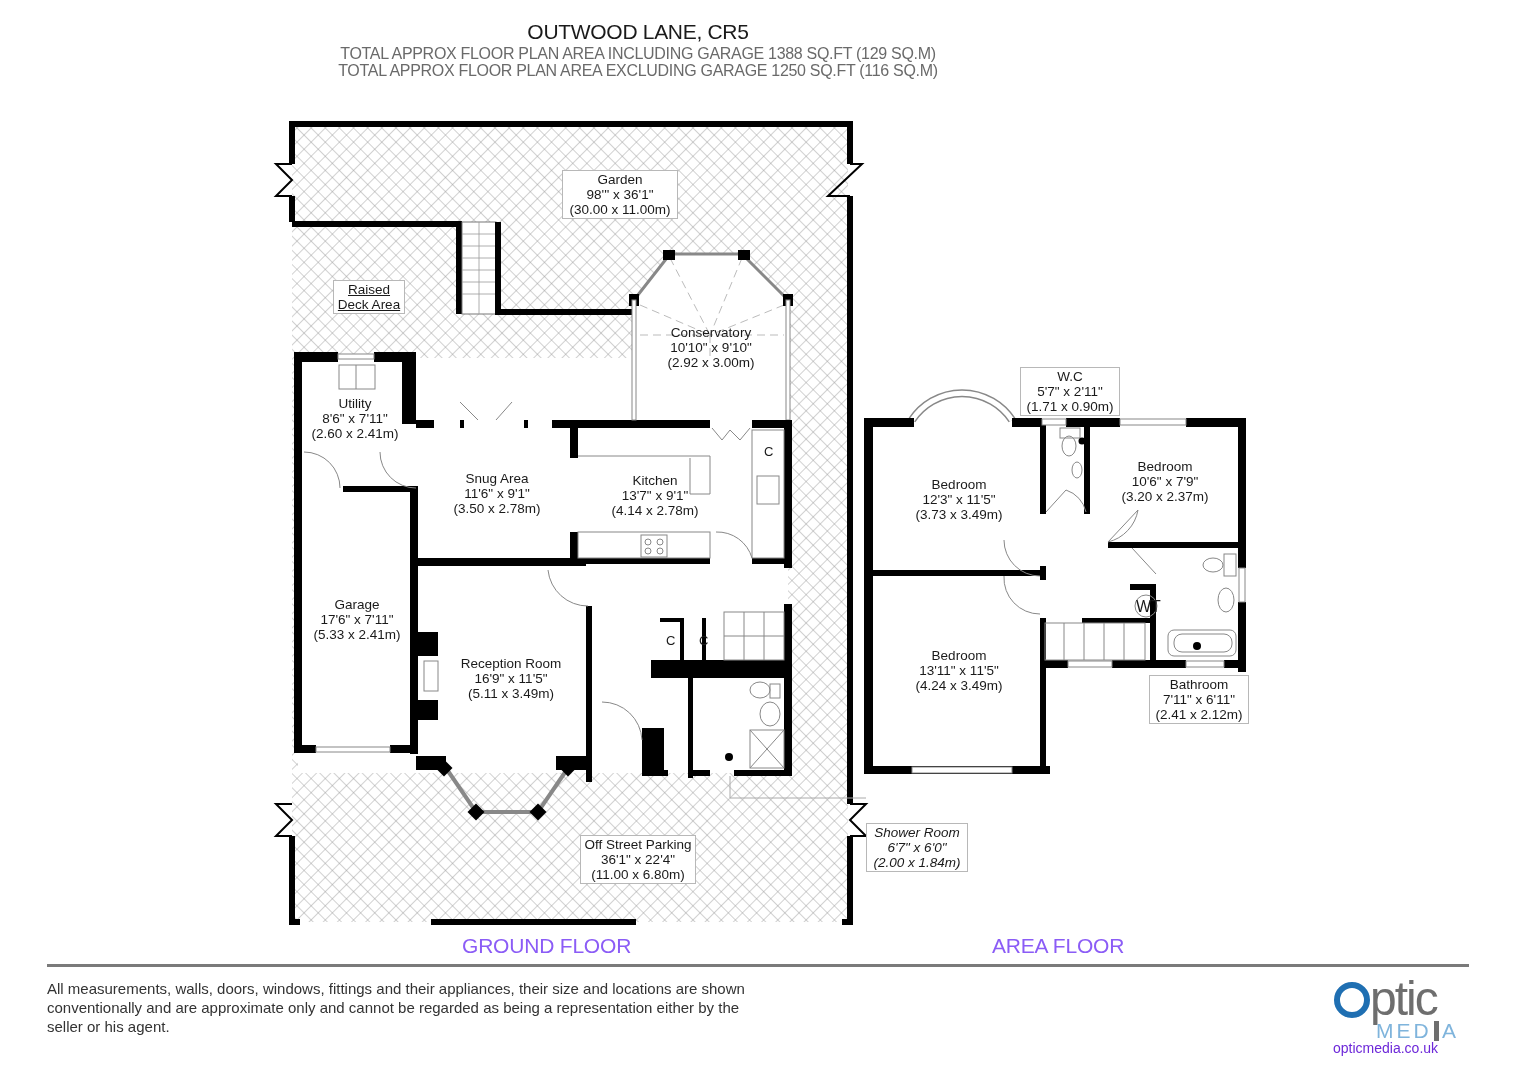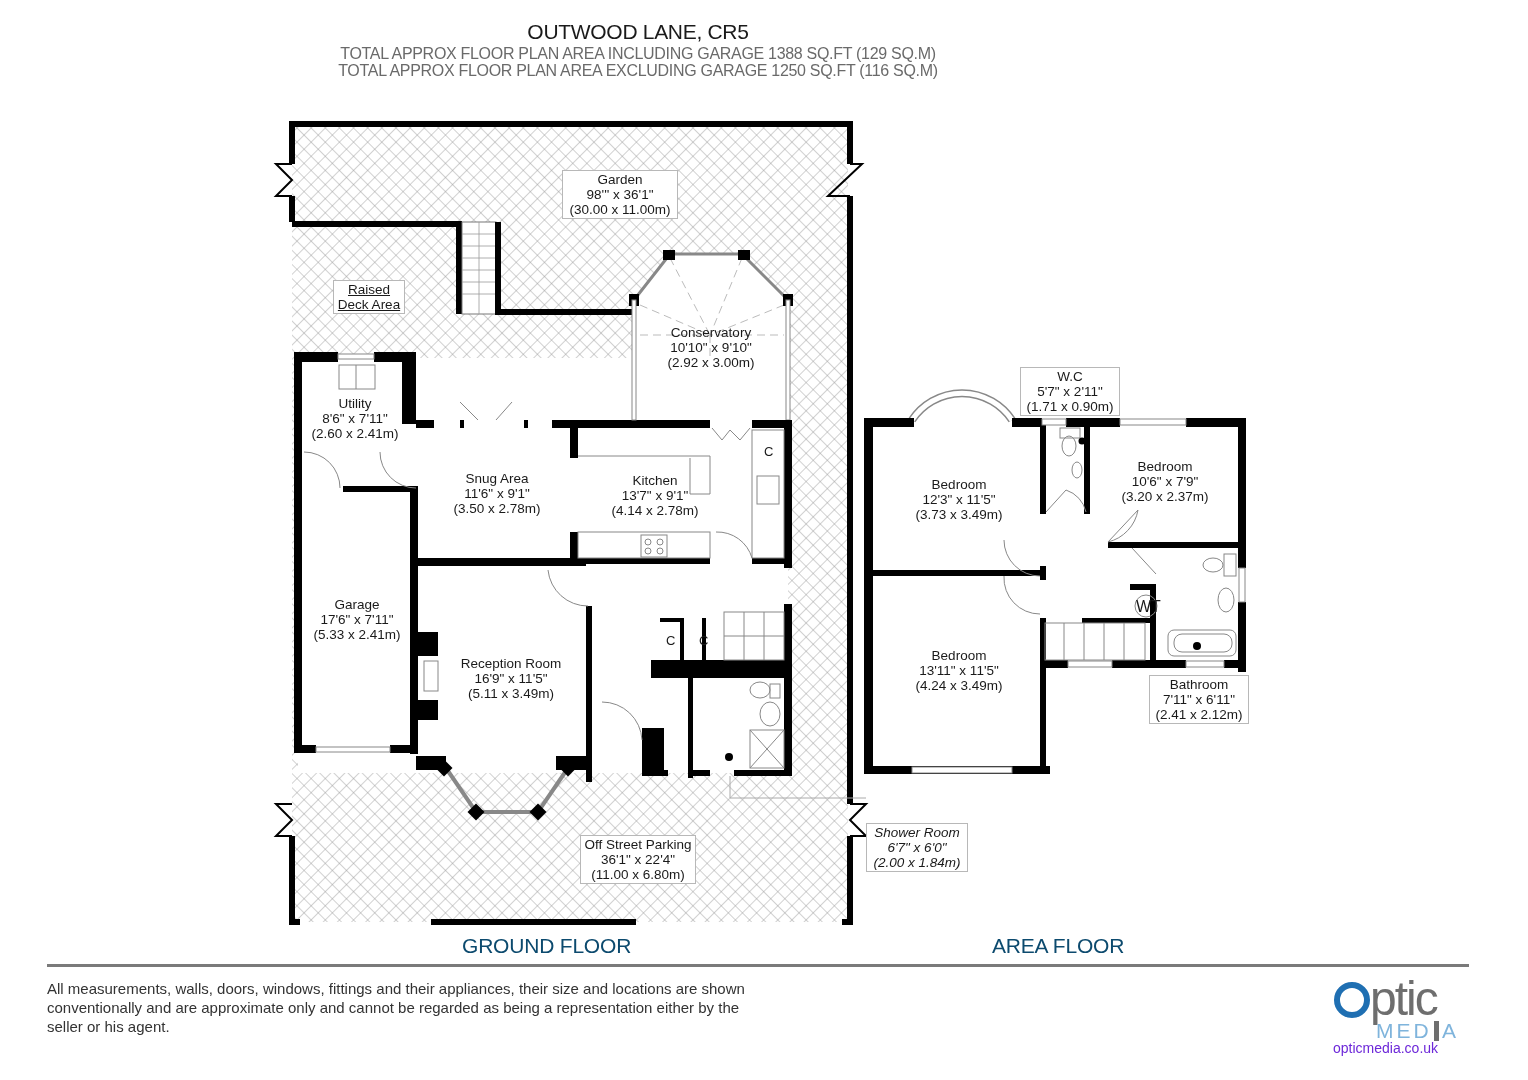--- a/index.html
+++ b/index.html
@@ -6,21 +6,21 @@
   body { width:1528px; height:1080px; position:relative; overflow:hidden; font-family:"Liberation Sans", sans-serif; }
   .hdr { position:absolute; left:0; width:1276px; text-align:center; letter-spacing:-0.3px; }
   .hdr-title { top:20px; font-size:21px; color:#1a1a1a; }
   .hdr-line { font-size:16px; color:#6a6a6a; }
   .hdr-l1 { top:45px; }
   .hdr-l2 { top:62px; }
   svg#plan { position:absolute; left:0; top:0; }
   .lbl { position:absolute; text-align:center; font-size:13.5px; line-height:15px; color:#1a1a1a; background:#fff; padding:1px 3px; }
   .lbl.boxed { border:1px solid #b8b8b8; }
   .lbl.clear { background:transparent; }
-  .floor-lbl { position:absolute; font-size:21px; color:#0c4a6e; letter-spacing:-0.2px; }
+  .floor-lbl { position:absolute; font-size:21px; color:#8b5cf6; letter-spacing:-0.2px; }
   .rule { position:absolute; left:47px; top:964px; width:1422px; height:3px; background:#7a7a7a; }
   .disclaimer { position:absolute; left:47px; top:979px; width:700px; font-size:15px; line-height:19px; color:#333; }
   .logo { position:absolute; left:1330px; top:978px; width:150px; height:85px; }
   .logo-url { position:absolute; left:1333px; top:1040px; font-size:14px; color:#6d28d9; }
   .small-c { position:absolute; font-size:13px; color:#1a1a1a; }
 </style>
 </head>
 <body>
 
 <div class="hdr hdr-title">OUTWOOD LANE, CR5</div>

